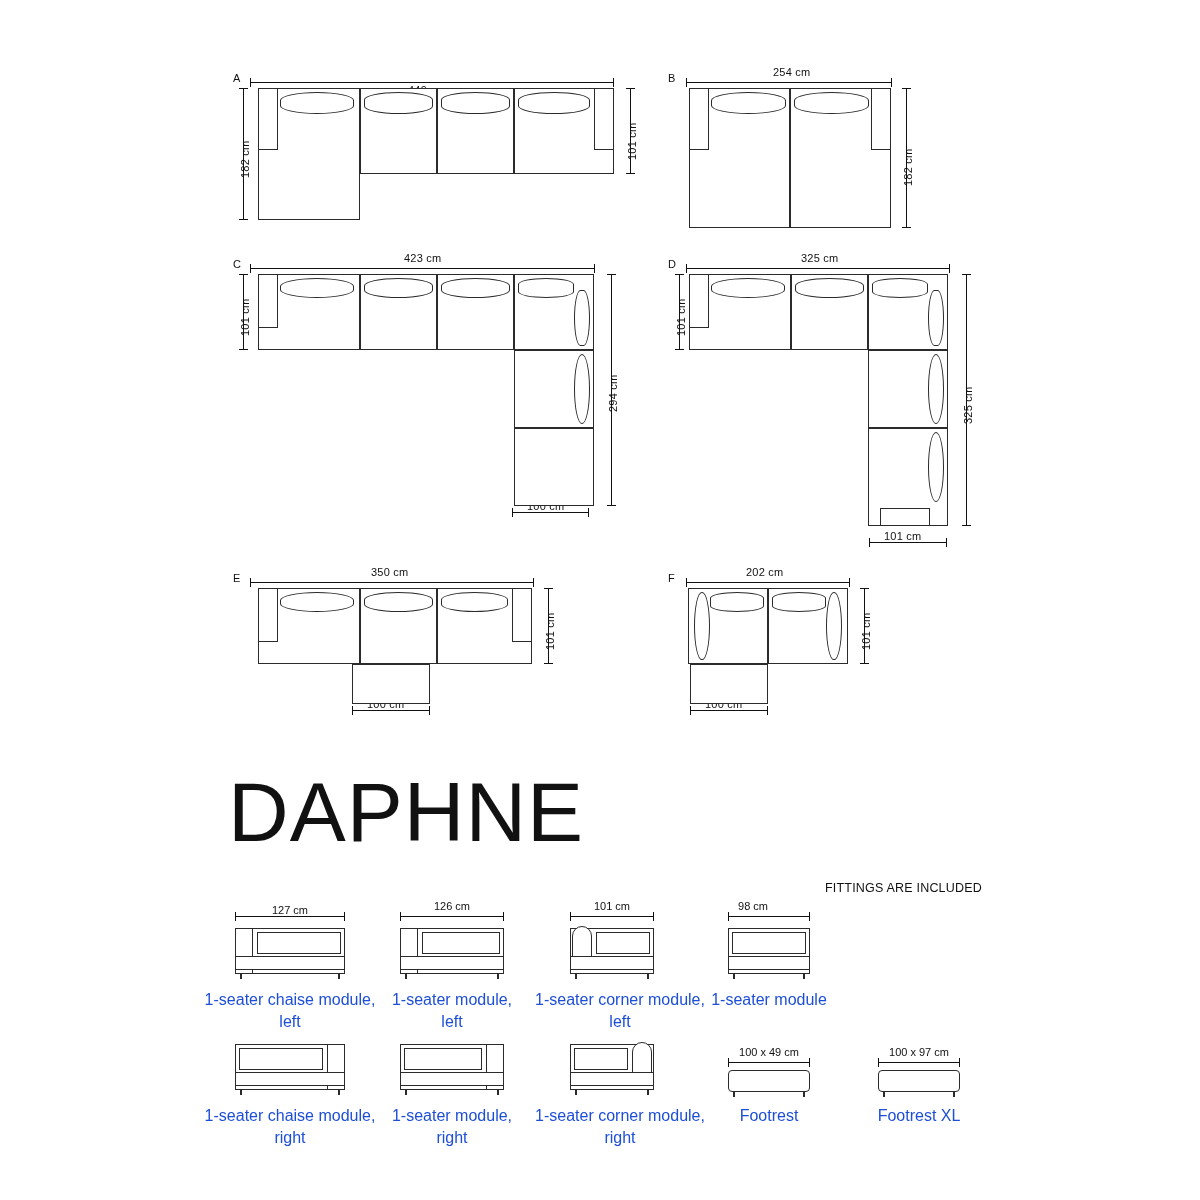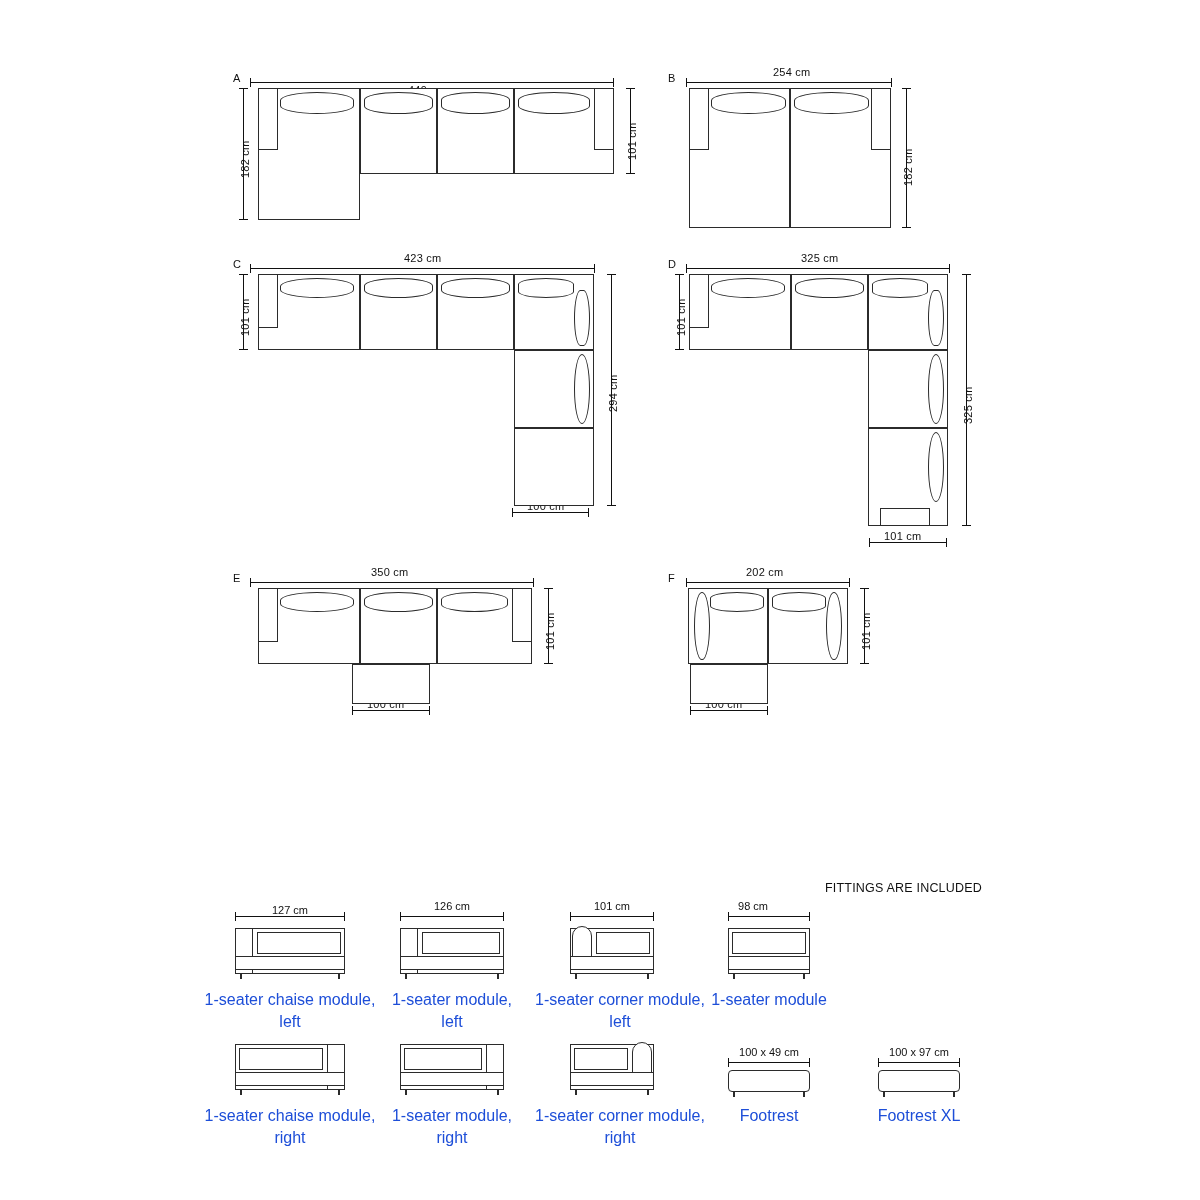--- a/index.html
+++ b/index.html
@@ -326,20 +326,21 @@
     <div class="cushion-v" style="left:694px;top:592px;width:16px;height:68px;"></div>
     <div class="cushion" style="left:710px;top:592px;width:54px;height:20px;"></div>
 
     <div class="mod" style="left:768px;top:588px;width:80px;height:76px;"></div>
     <div class="cushion" style="left:772px;top:592px;width:54px;height:20px;"></div>
     <div class="cushion-v" style="left:826px;top:592px;width:16px;height:68px;"></div>
 
     <div class="mod" style="left:690px;top:664px;width:78px;height:40px;"></div>
   </div>
 
+  <div id="title-daphne">DAPHNE</div>
 
   <div id="fittings">FITTINGS ARE INCLUDED</div>
 
   <div class="legend-item">
     <div class="dim-h" style="left:235px;top:916px;width:110px;"></div>
     <div class="legend-dim" style="left:235px;top:904px;width:110px;">127 cm</div>
 
     <div class="el-piece" style="left:235px;top:928px;width:110px;height:46px;"></div>
     <div class="el-piece el-seat" style="left:235px;top:928px;width:18px;height:46px;"></div>
     <div class="el-piece" style="left:257px;top:932px;width:84px;height:22px;"></div>

